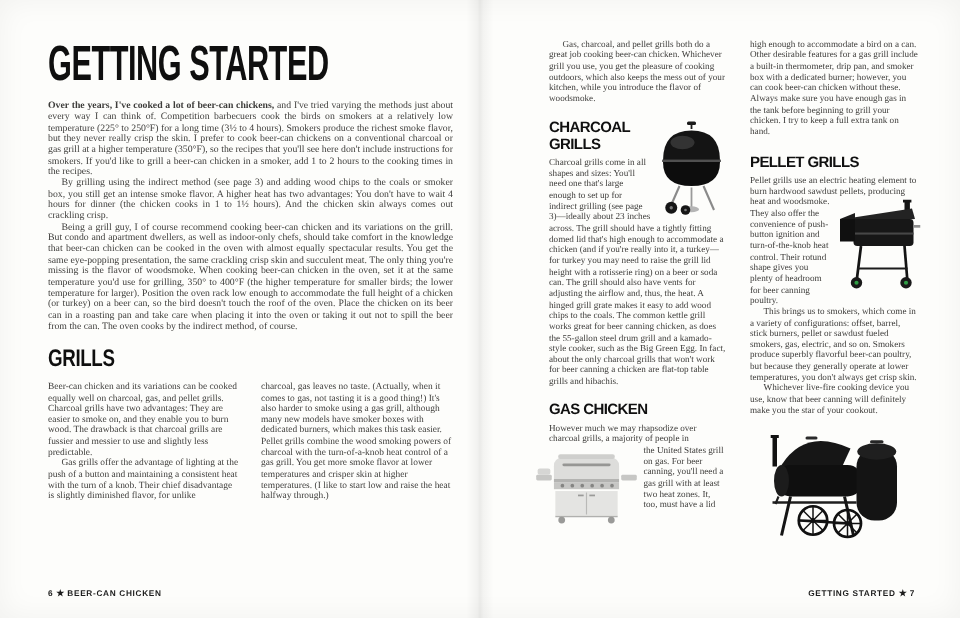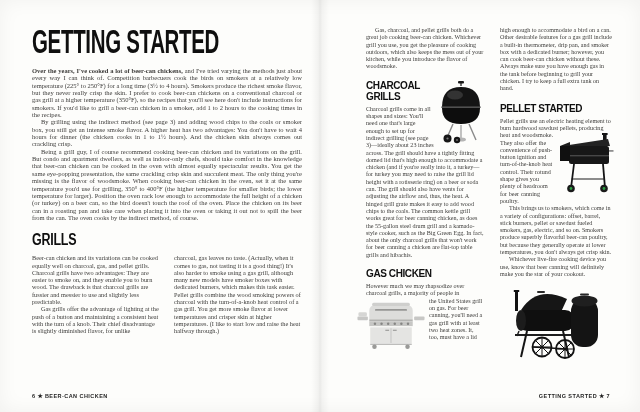--- a/index.html
+++ b/index.html
@@ -156,21 +156,21 @@
             <circle cx="53.5" cy="49" r="2.4" fill="#9a9a98"></circle>
           </svg>
           <p>the United States grill on gas. For beer canning, you'll need a gas grill with at least two heat zones. It, too, must have a lid</p>
           <div class="clear"></div>
         </div>
       </div>
 
       <div class="col col-r2">
         <p>high enough to accommodate a bird on a can. Other desirable features for a gas grill include a built-in thermometer, drip pan, and smoker box with a dedicated burner; however, you can cook beer-can chicken without these. Always make sure you have enough gas in the tank before beginning to grill your chicken. I try to keep a full extra tank on hand.</p>
 
-        <h3 class="subhead">PELLET STARTED</h3>
+        <h3 class="subhead">PELLET GRILLS</h3>
         <p><span>Pellet grills use an electric heating element to burn hardwood sawdust</span>
           <svg class="svg-pellet" viewBox="0 0 56 60" aria-hidden="true">
             <rect x="45" y="1" width="3.6" height="9" fill="#151515"></rect>
             <rect x="44" y="0" width="5.6" height="2" fill="#151515"></rect>
             <polygon points="11,12 50,6 52,13 11,16" fill="#232323"></polygon>
             <rect x="11" y="13" width="40" height="18" rx="2.5" fill="#171717"></rect>
             <rect x="11" y="22" width="40" height="1.4" fill="#474747"></rect>
             <rect x="2" y="13" width="10" height="15" fill="#101010"></rect>
             <polygon points="2,13 12,9 12,13" fill="#1d1d1d"></polygon>
             <rect x="51" y="17" width="4.5" height="1.8" fill="#8f8f8f"></rect>

